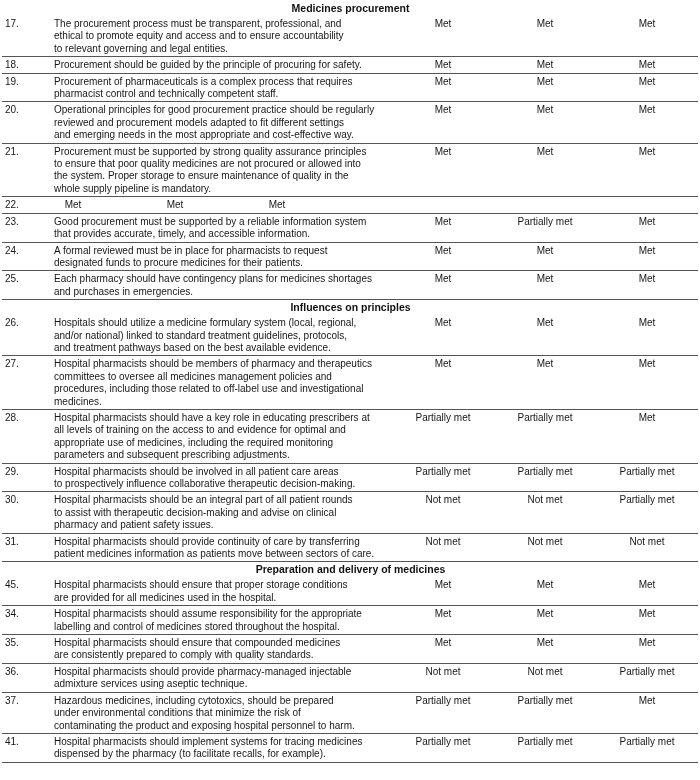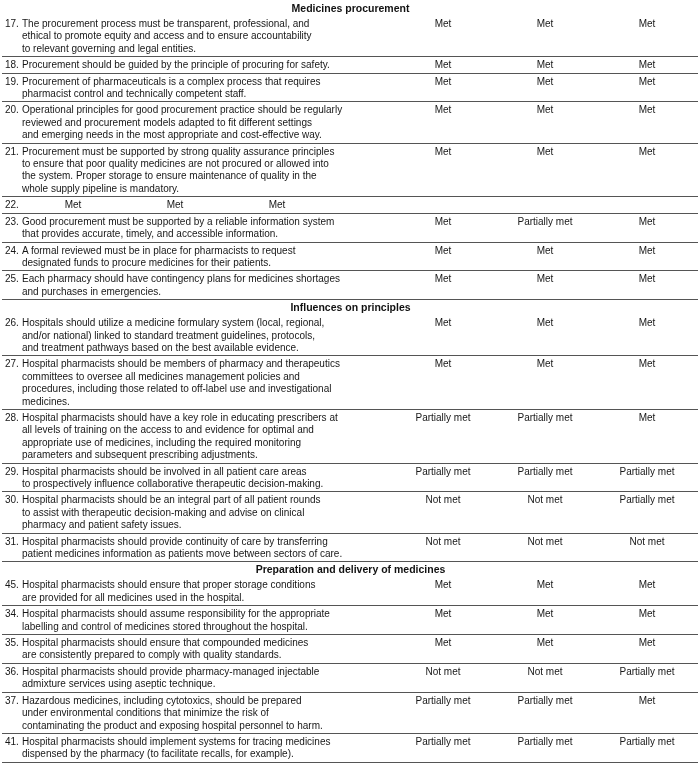--- a/index.html
+++ b/index.html
@@ -42,20 +42,21 @@
   }
   .stmt {
     flex: 1;
     min-width: 0;
     font-size: 10px;
     line-height: 12.4px;
     color: #171717;
   }
   .stmt .line {
     white-space: nowrap;
+    margin-left: 32px;
   }
   .val {
     flex: none;
     width: 102px;
     text-align: center;
     font-size: 10px;
     line-height: 12.4px;
     color: #171717;
   }
 </style>

